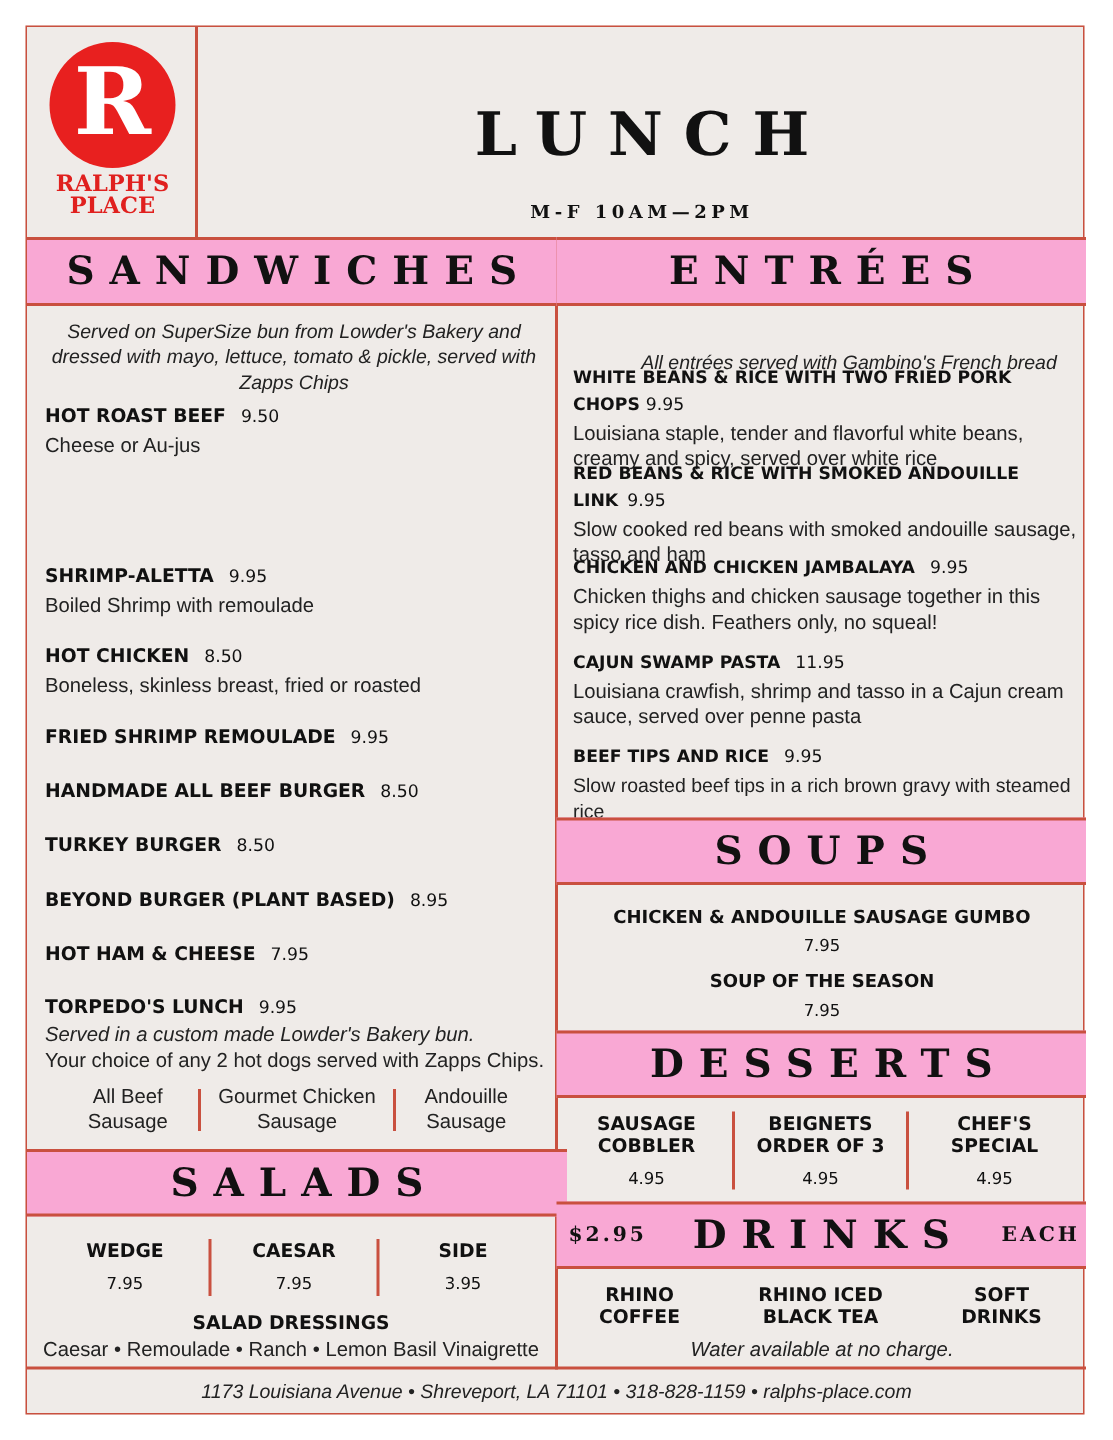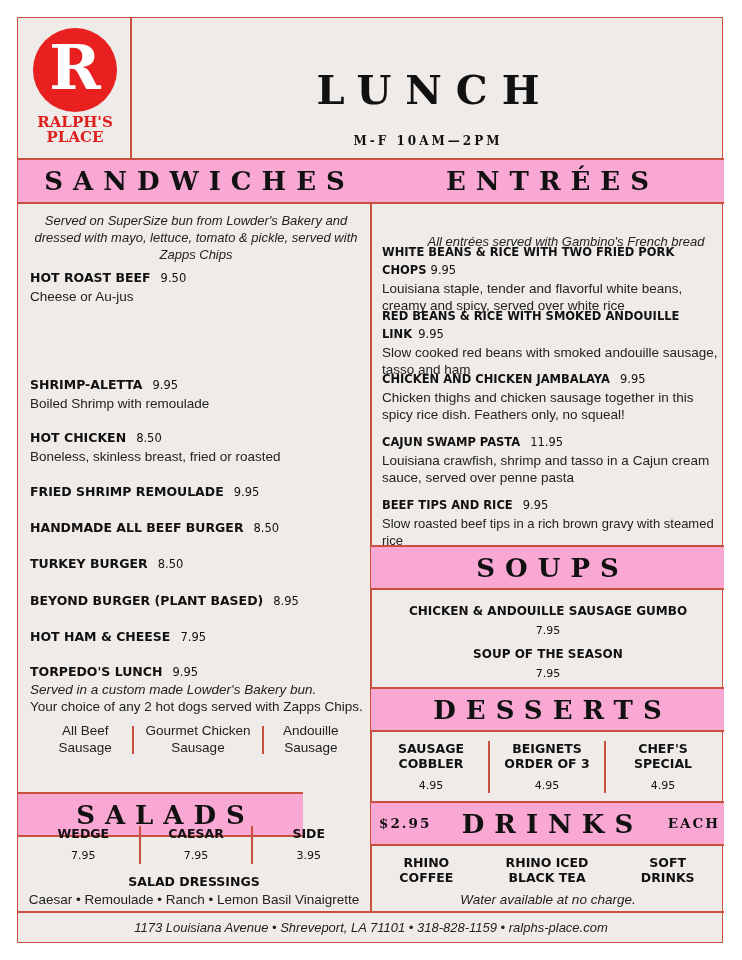--- a/index.html
+++ b/index.html
@@ -161,21 +161,21 @@
       <div class="cell-plain">Gourmet Chicken</div>
       <div class="cell-plain">Sausage</div>
     </div>
     <div class="sep" style="margin:4px 0;"></div>
     <div class="cell">
       <div class="cell-plain">Andouille</div>
       <div class="cell-plain">Sausage</div>
     </div>
   </div>
 
-  <div class="band" style="left:0;top:774px;width:285px;height:45px;">
+  <div class="band" style="left:0;top:748px;width:360px;height:45px;">
     <span class="band-title">SALADS</span>
   </div>
   <div class="col3" style="left:10px;top:808px;width:336px;height:38px;">
     <div class="cell">
       <div class="cell-name">WEDGE</div>
       <div class="cell-price" style="margin-top:8px;">7.95</div>
     </div>
     <div class="sep"></div>
     <div class="cell">
       <div class="cell-name">CAESAR</div>

